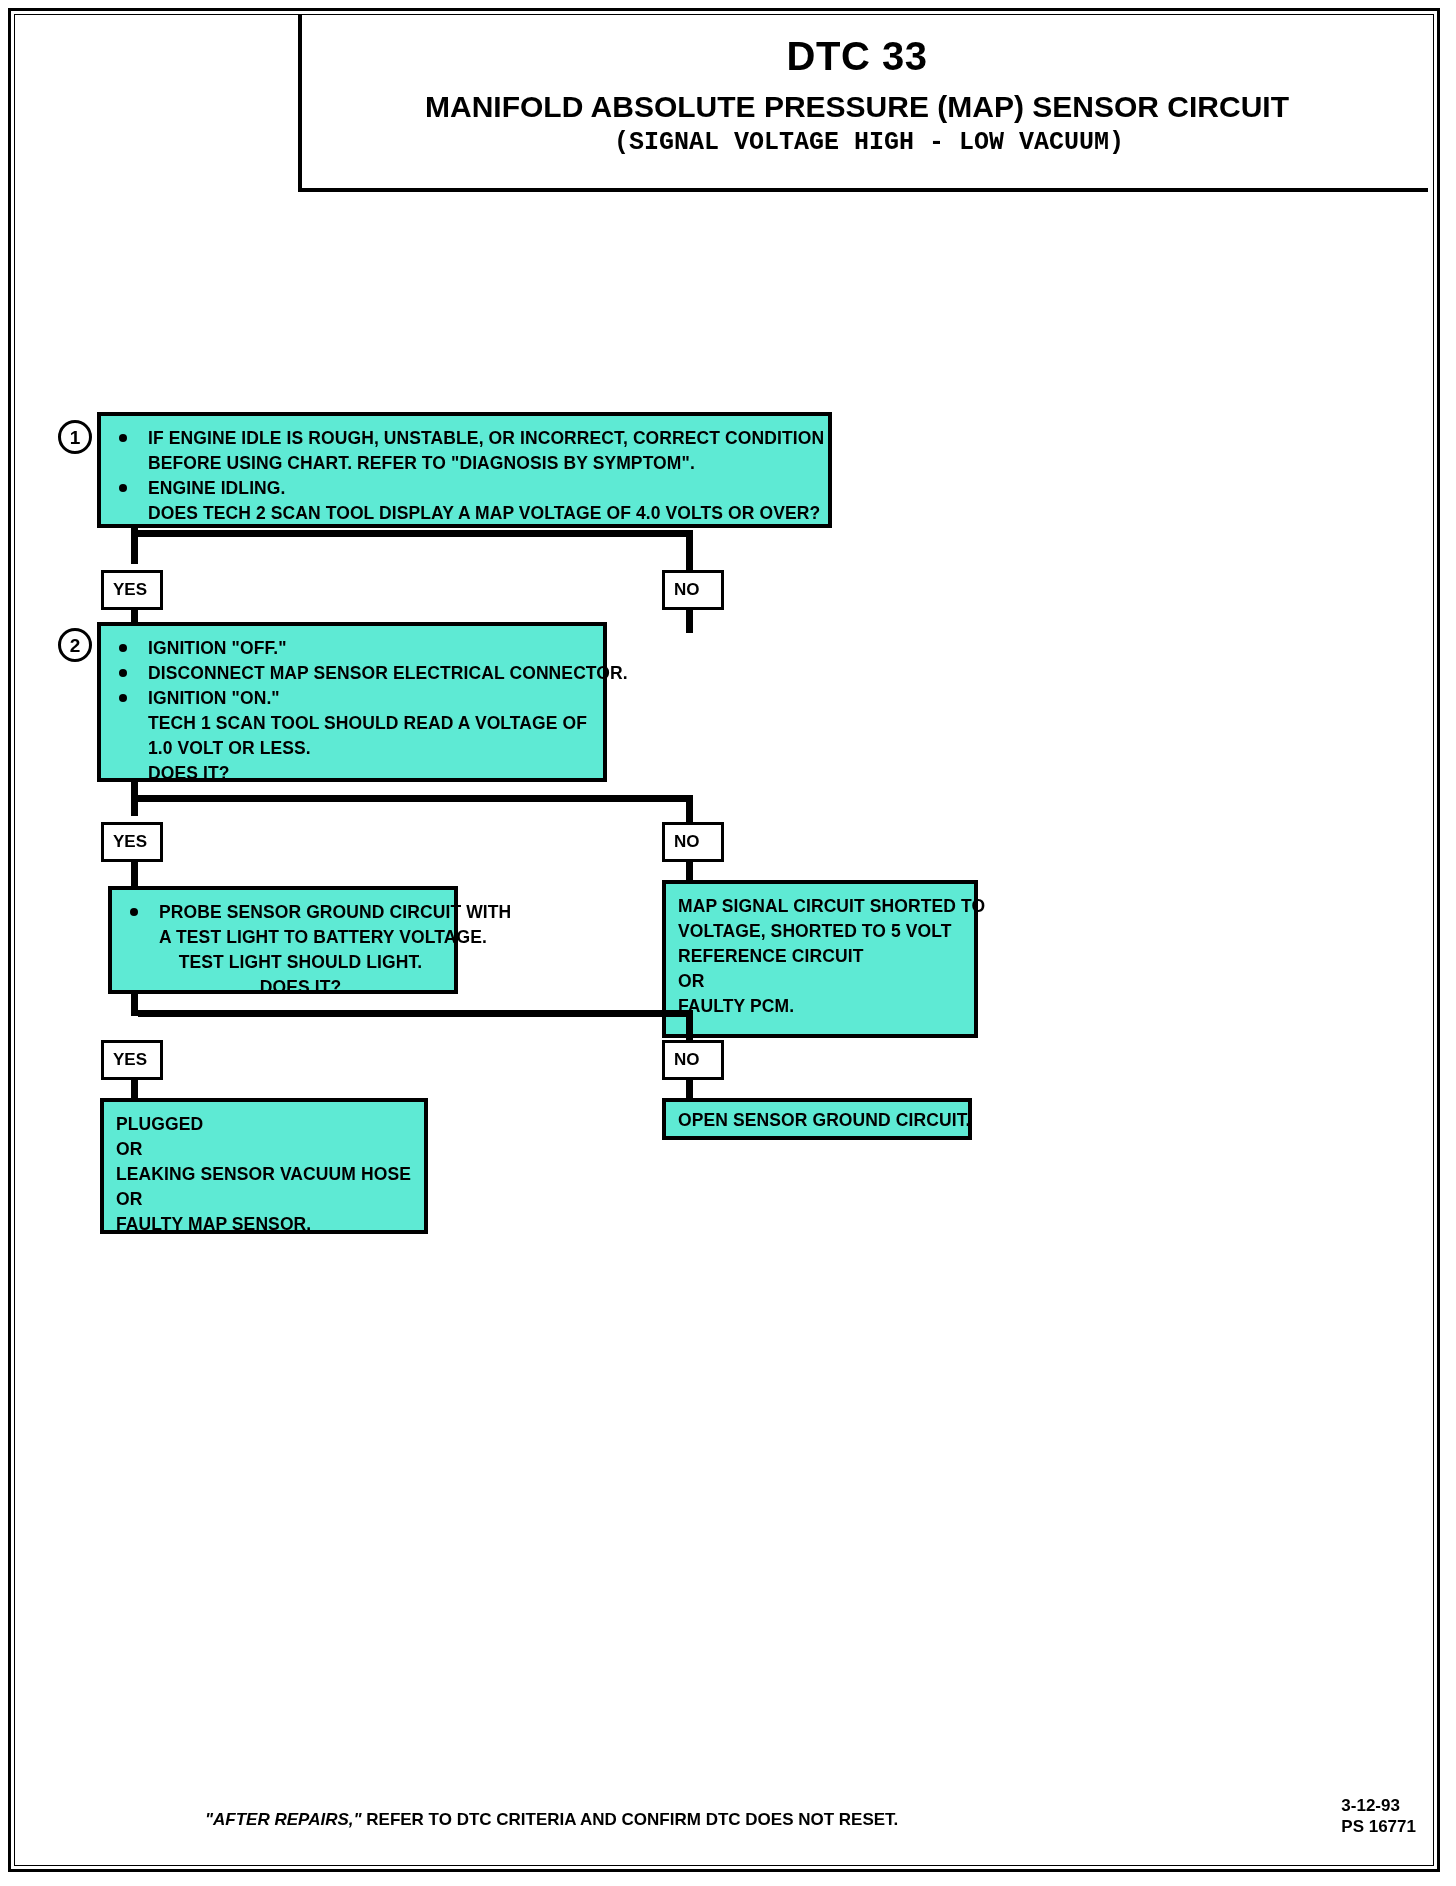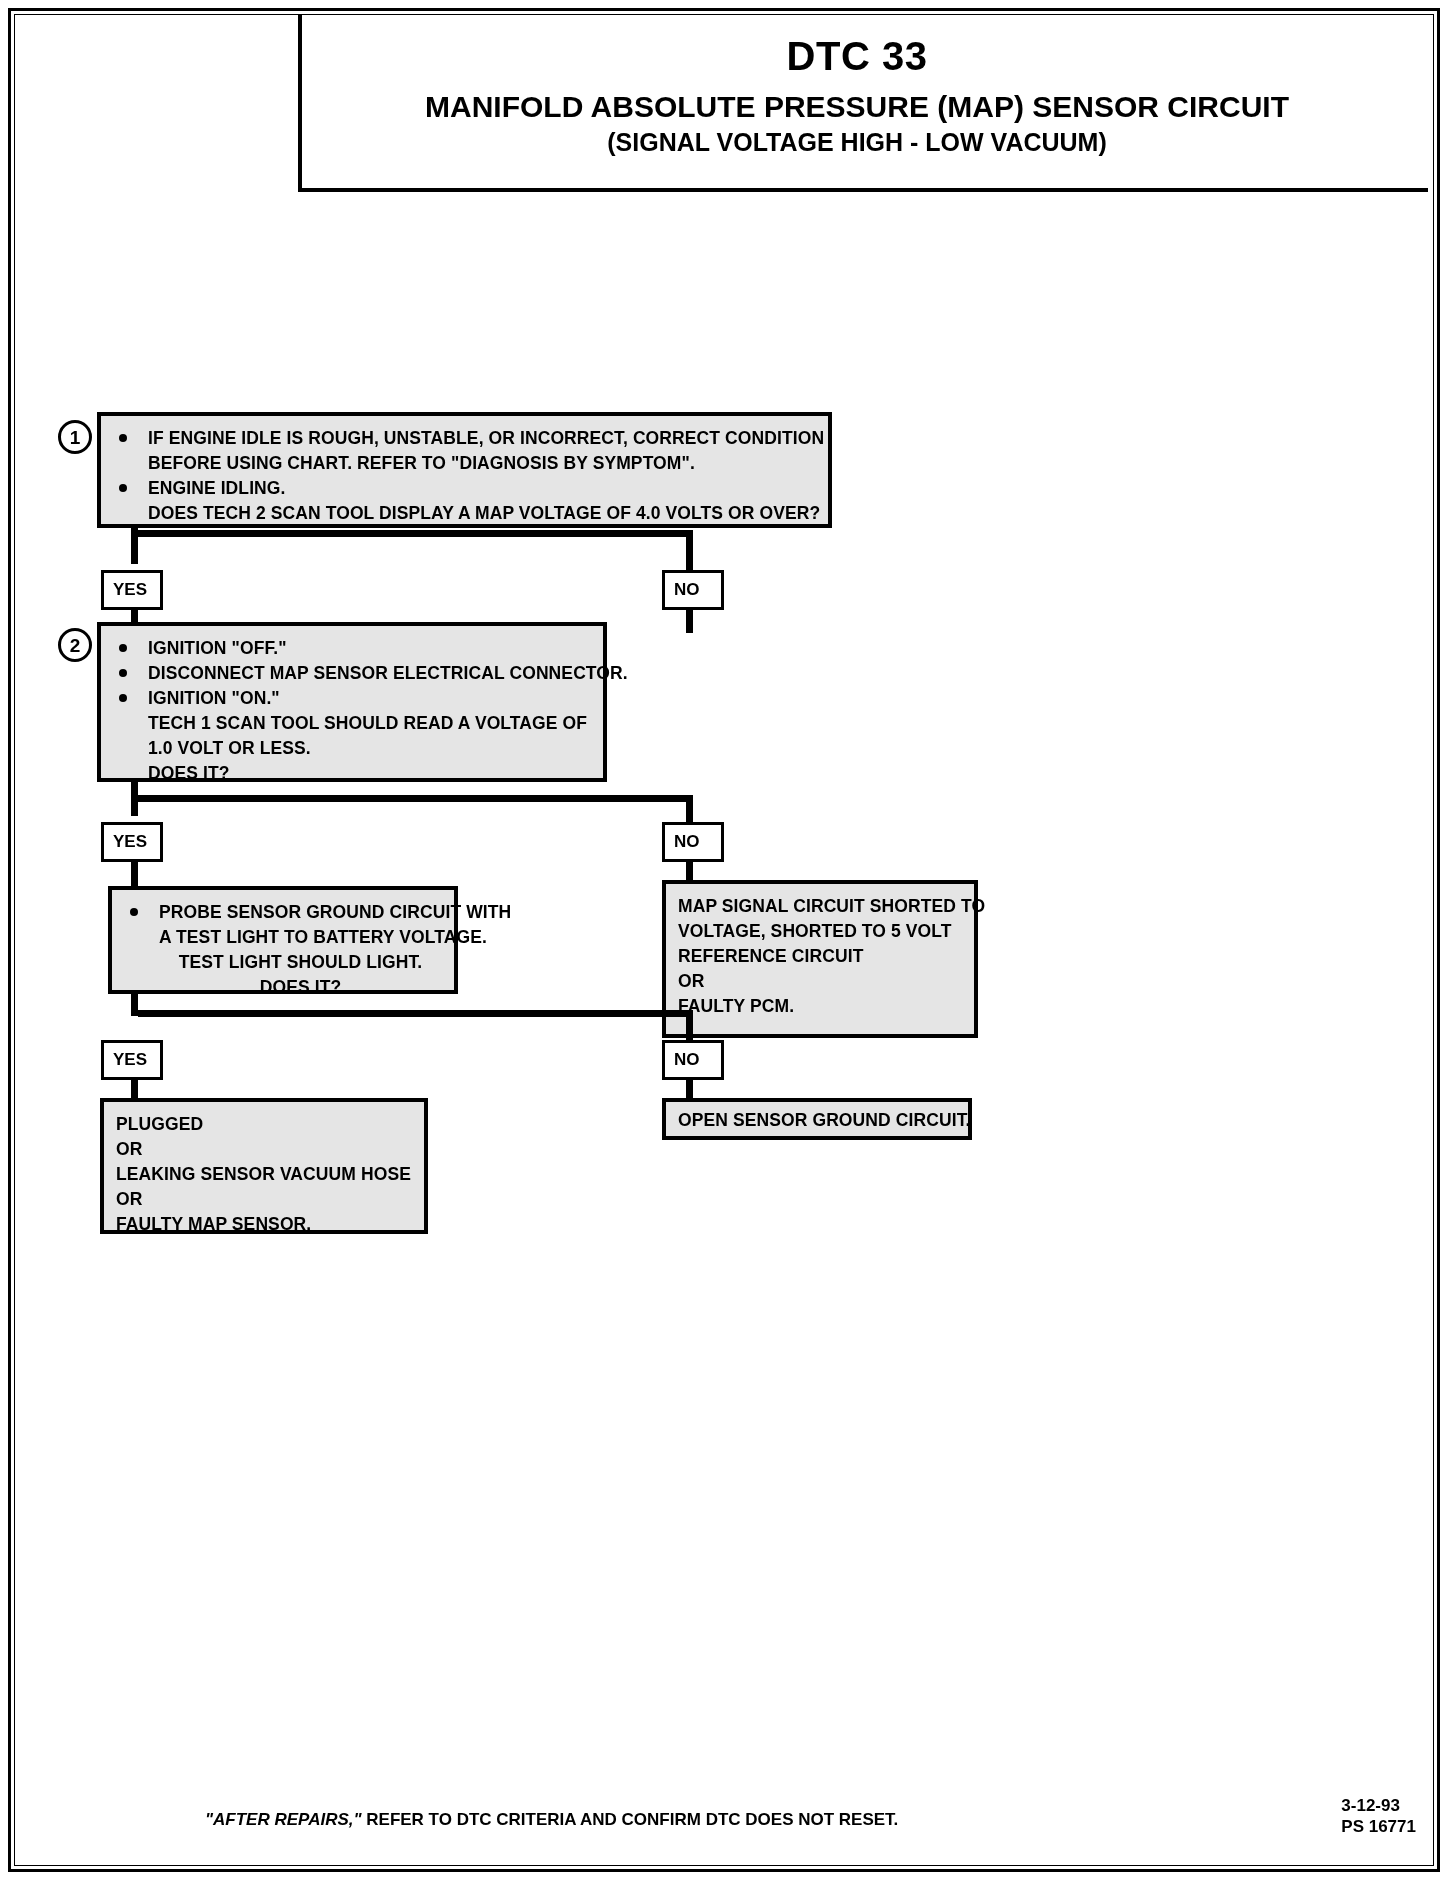--- a/index.html
+++ b/index.html
@@ -65,34 +65,35 @@
     top: 76px;
     width: 1110px;
     text-align: center;
     font-size: 30px;
     font-weight: bold;
     letter-spacing: 0px;
     color: #000;
   }
   .subtitle-2 {
     position: absolute;
-    left: 0;
+    left: 12px;
     top: 114px;
     width: 1110px;
     text-align: center;
     font-size: 25px;
     font-weight: bold;
     color: #000;
+    font-family: Liberation Mono, monospace;
   }
 
   
   .fbox {
     position: absolute;
     border: 4px solid #000;
-    background: #e5e5e5;
+    background: #5eead4;
     box-sizing: border-box;
     padding: 10px 12px 8px 12px;
   }
   .fbox .line {
     font-size: 17.5px;
     font-weight: bold;
     line-height: 25px;
     color: #000;
     white-space: nowrap;
     letter-spacing: 0.1px;

